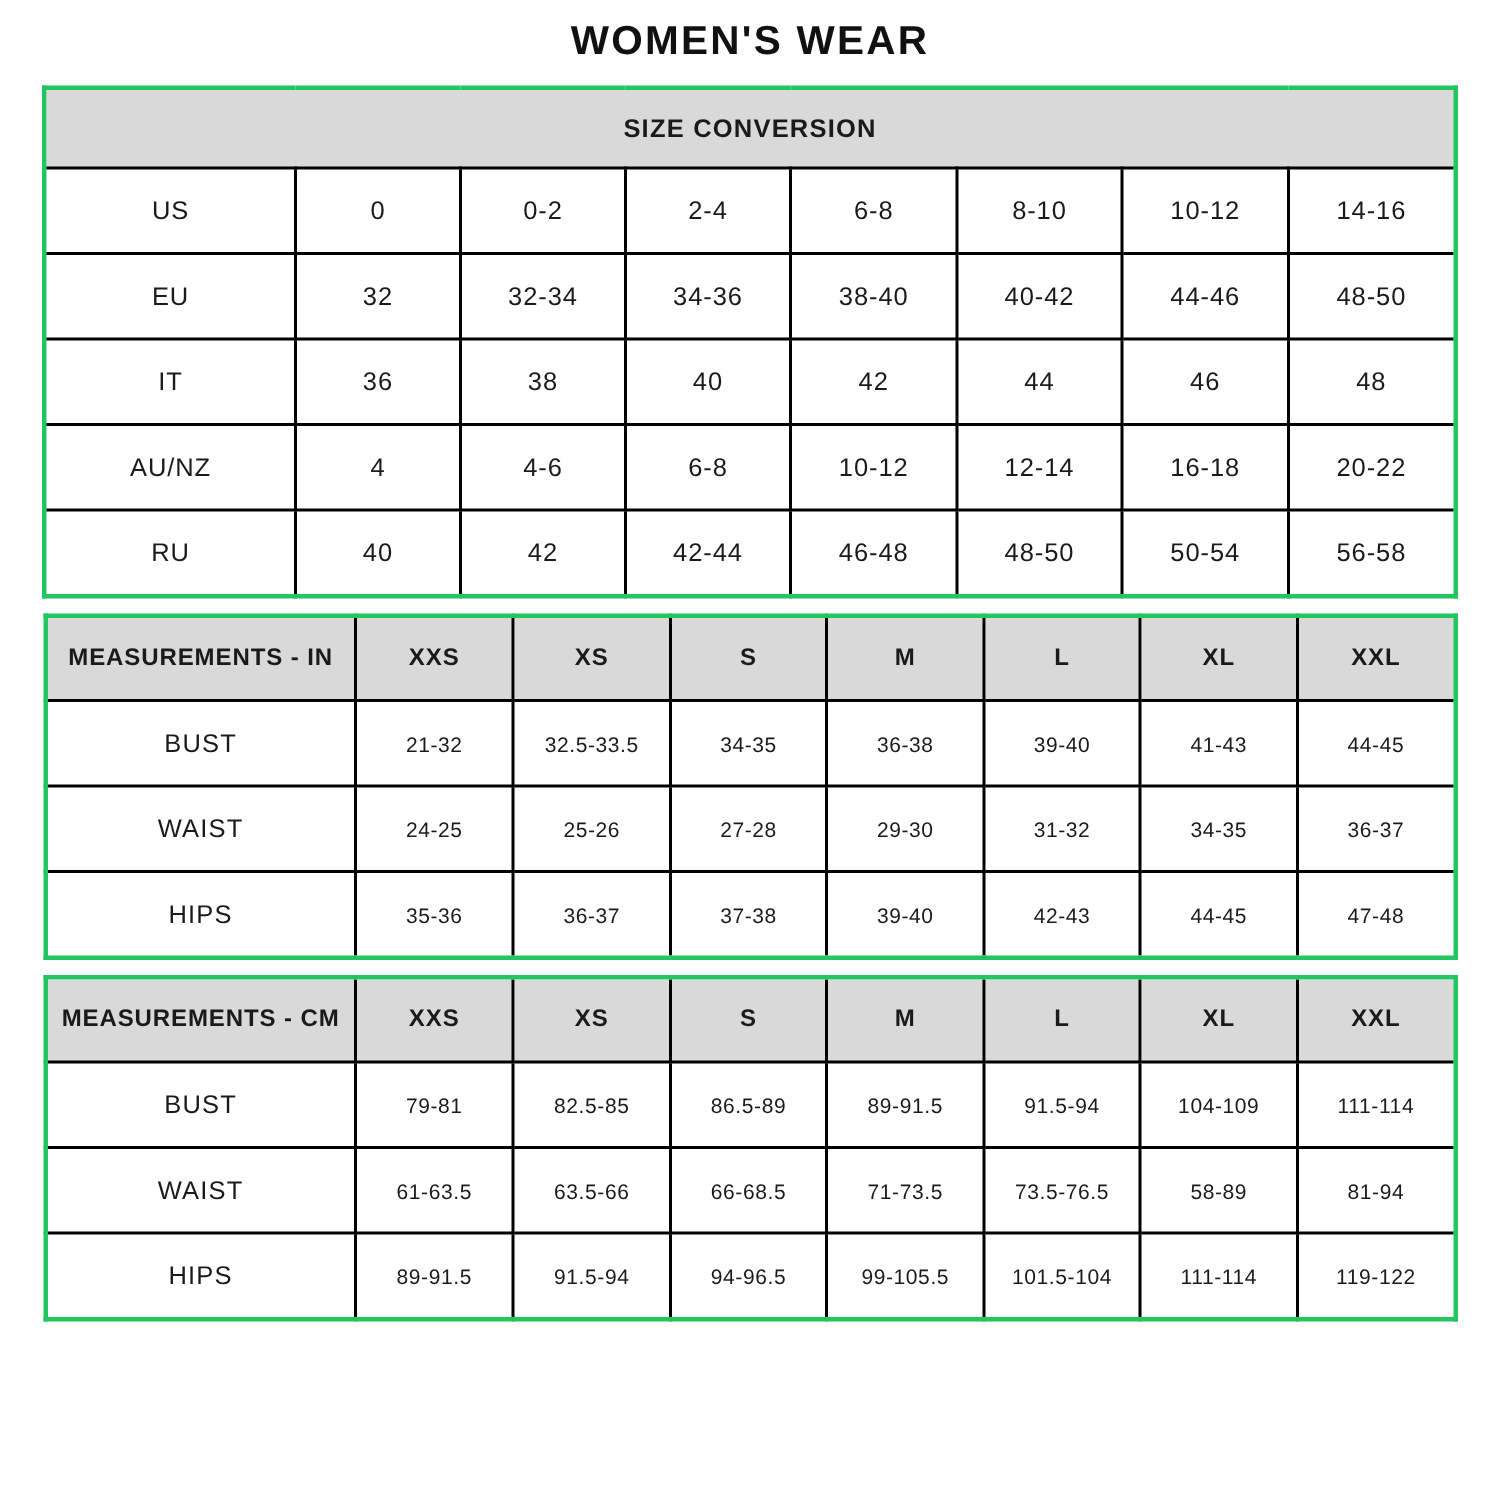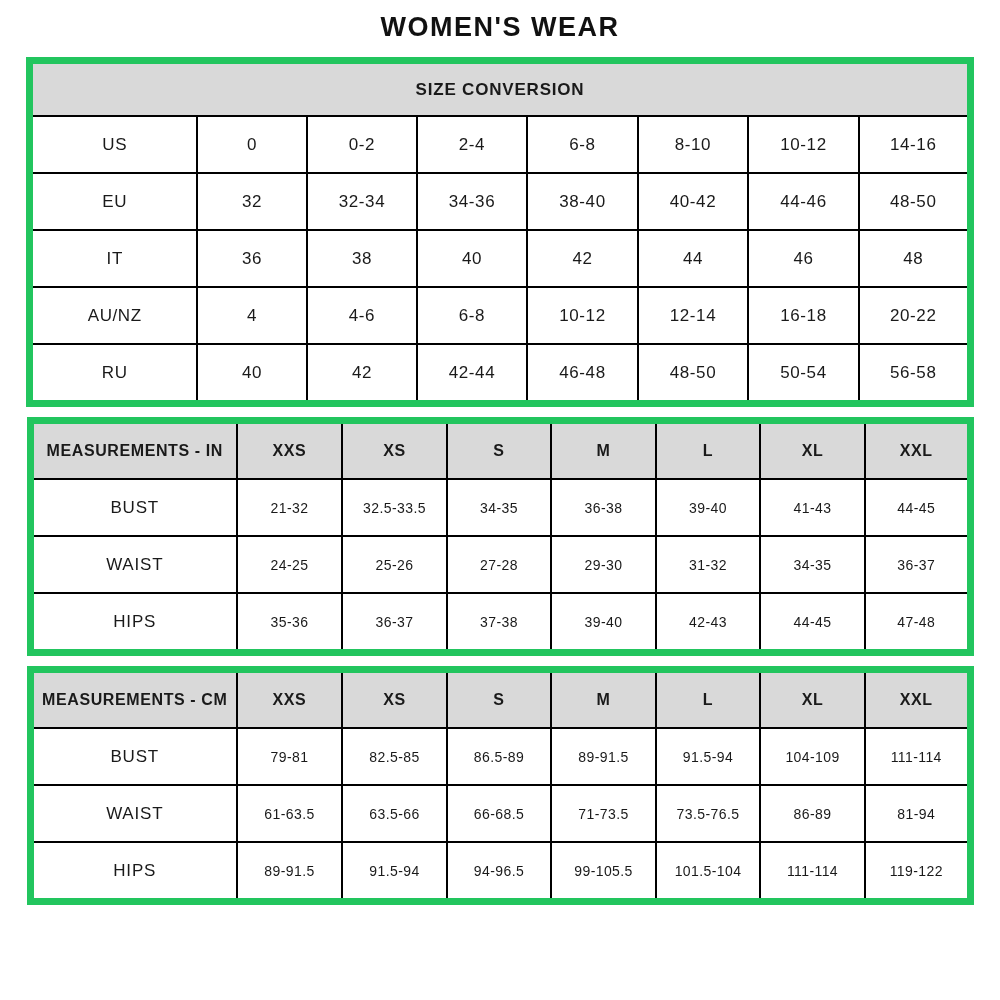--- a/index.html
+++ b/index.html
@@ -22,21 +22,21 @@
     font-weight: 700;
     letter-spacing: 1.5px;
     margin: 0 0 14px 0;
     color: #111111;
   }
   table.sheet {
     width: 940px;
     margin: 0 auto 10px auto;
     border-collapse: collapse;
     table-layout: fixed;
-    border: 7px solid #22c55e;
+    border: 3px solid #22c55e;
     padding-left: 12px;
   }
   table.sheet td {
     border: 2px solid #000000;
     text-align: center;
     vertical-align: middle;
     padding: 0 4px;
     overflow: hidden;
     white-space: nowrap;
   }
@@ -241,21 +241,21 @@
           <td class="val">104-109</td>
           <td class="val">111-114</td>
         </tr>
         <tr>
           <td class="rowlabel">WAIST</td>
           <td class="val">61-63.5</td>
           <td class="val">63.5-66</td>
           <td class="val">66-68.5</td>
           <td class="val">71-73.5</td>
           <td class="val">73.5-76.5</td>
-          <td class="val">86-89</td>
+          <td class="val">58-89</td>
           <td class="val">81-94</td>
         </tr>
         <tr>
           <td class="rowlabel">HIPS</td>
           <td class="val">89-91.5</td>
           <td class="val">91.5-94</td>
           <td class="val">94-96.5</td>
           <td class="val">99-105.5</td>
           <td class="val">101.5-104</td>
           <td class="val">111-114</td>

